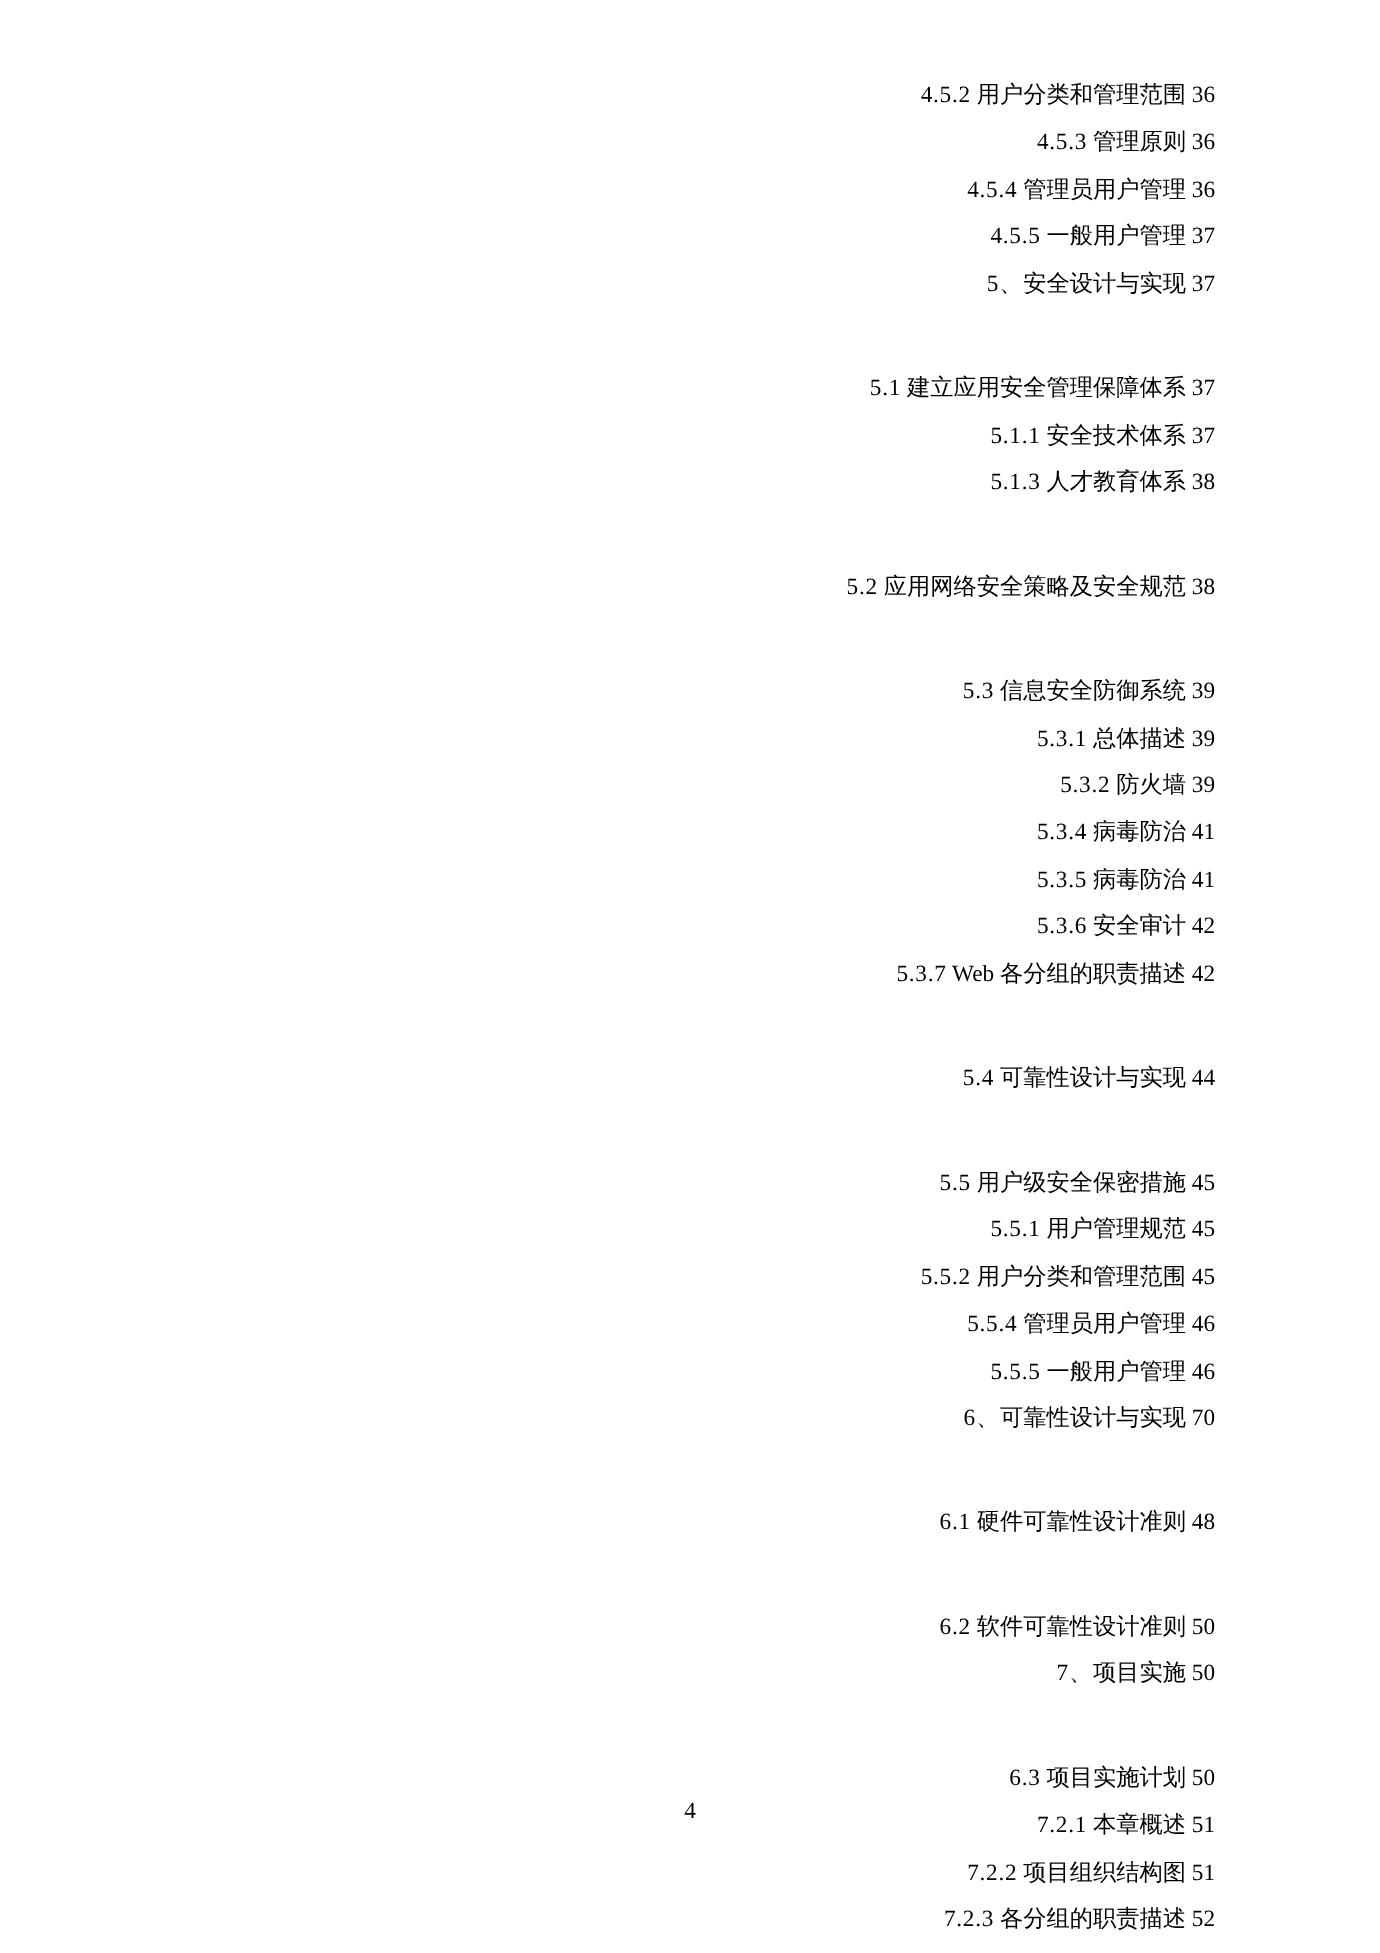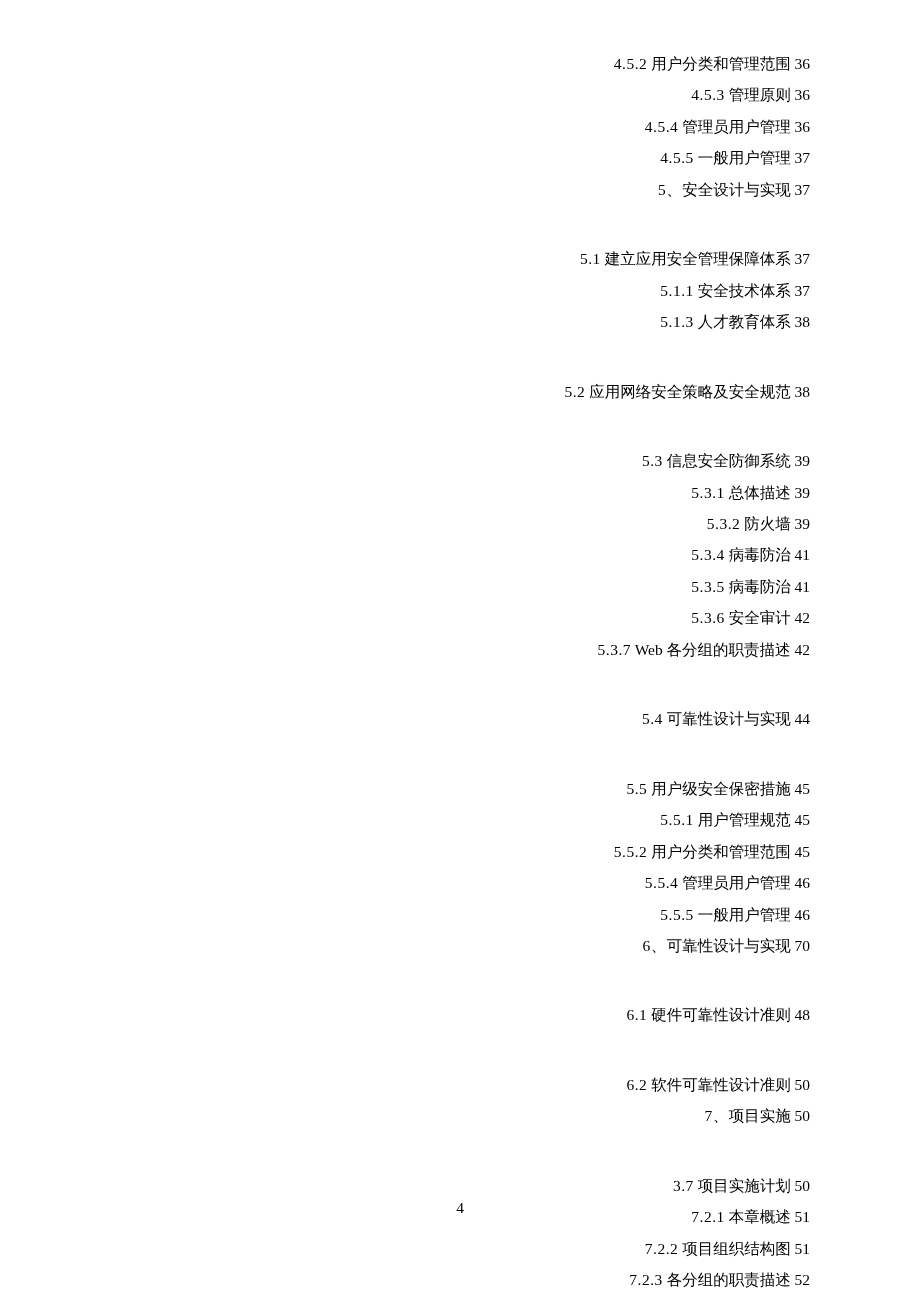--- a/index.html
+++ b/index.html
@@ -59,19 +59,19 @@
     <div class="toc-line indent-1"><span class="num">5.4</span> <span>可靠性设计与实现</span> <span>44</span></div>
     <div class="toc-line indent-1"><span class="num">5.5</span> <span>用户级安全保密措施</span> <span>45</span></div>
     <div class="toc-line indent-2"><span class="num">5.5.1</span> <span>用户管理规范</span> <span>45</span></div>
     <div class="toc-line indent-2"><span class="num">5.5.2</span> <span>用户分类和管理范围</span> <span>45</span></div>
     <div class="toc-line indent-2"><span class="num">5.5.4</span> <span>管理员用户管理</span> <span>46</span></div>
     <div class="toc-line indent-2"><span class="num">5.5.5</span> <span>一般用户管理</span> <span>46</span></div>
     <div class="toc-line indent-0"><span class="num">6、</span><span>可靠性设计与实现</span> <span>70</span></div>
     <div class="toc-line indent-1"><span class="num">6.1</span> <span>硬件可靠性设计准则</span> <span>48</span></div>
     <div class="toc-line indent-1"><span class="num">6.2</span> <span>软件可靠性设计准则</span> <span>50</span></div>
     <div class="toc-line indent-0"><span class="num">7、</span><span>项目实施</span> <span>50</span></div>
-    <div class="toc-line indent-1"><span class="num">3.7</span> <span>项目实施计划</span> <span>50</span></div>
+    <div class="toc-line indent-1"><span class="num">6.3</span> <span>项目实施计划</span> <span>50</span></div>
     <div class="toc-line indent-2"><span class="num">7.2.1</span> <span>本章概述</span> <span>51</span></div>
     <div class="toc-line indent-2"><span class="num">7.2.2</span> <span>项目组织结构图</span> <span>51</span></div>
     <div class="toc-line indent-2"><span class="num">7.2.3</span> <span>各分组的职责描述</span> <span>52</span></div>
   </div>
 
 <div class="page-number">4</div>
 
 </body></html>

